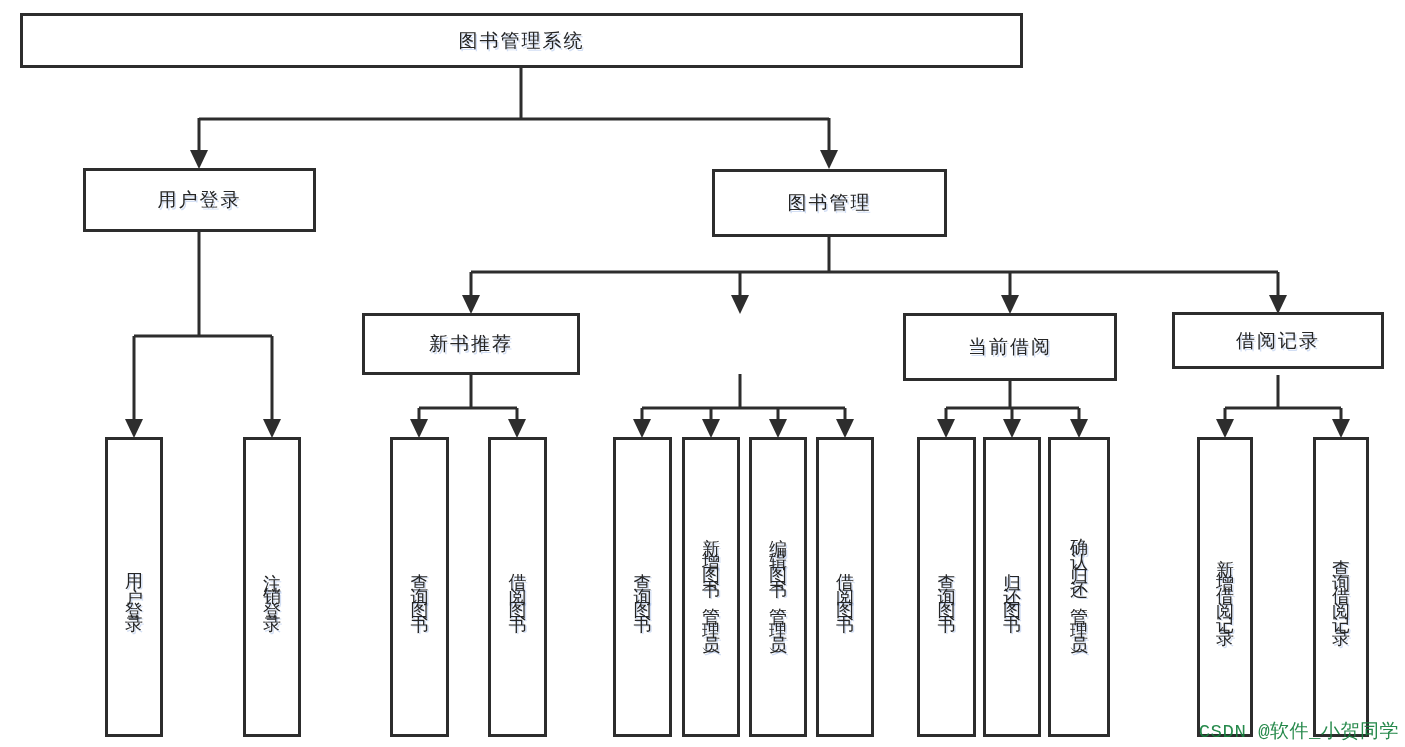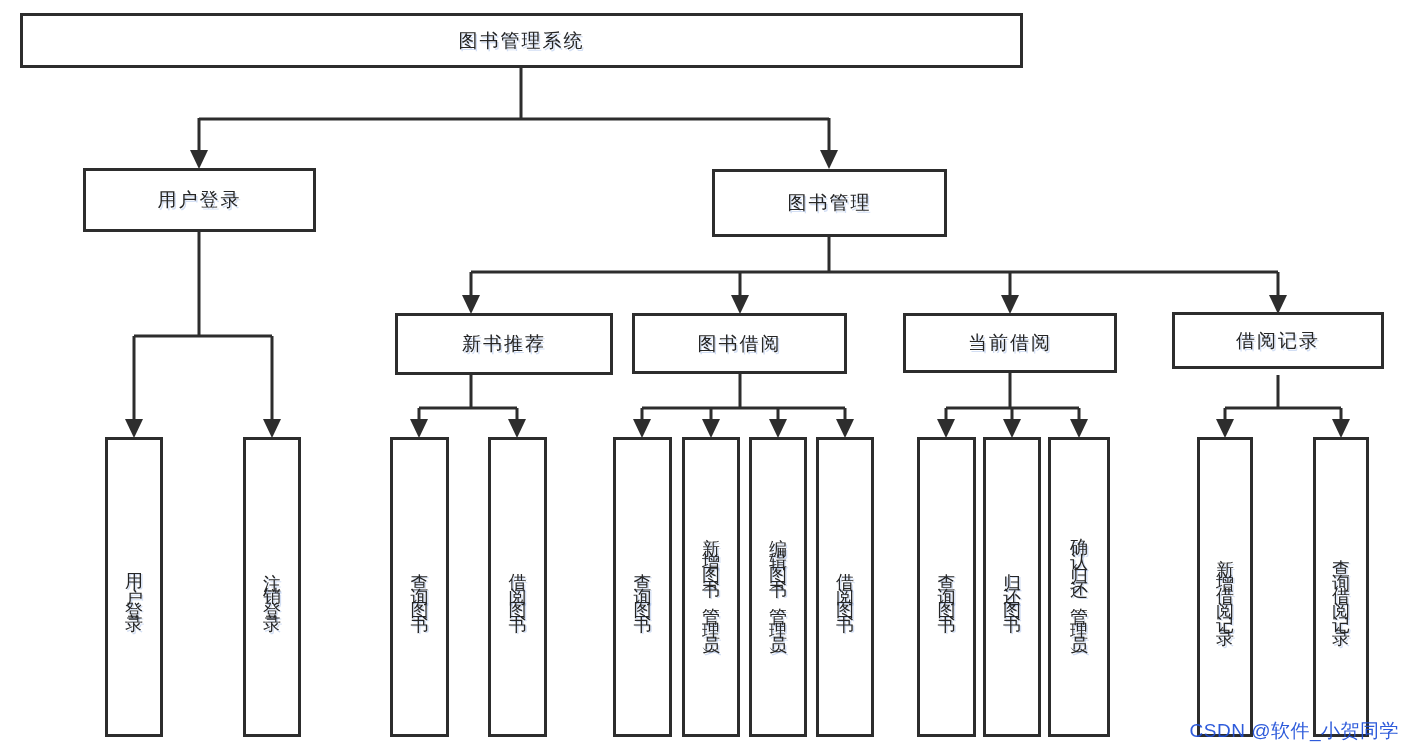--- a/index.html
+++ b/index.html
@@ -15,21 +15,21 @@
   }
   .vbox{
     position:absolute;box-sizing:border-box;border:3px solid #2d2d2d;background:#ffffff;
     display:flex;align-items:center;justify-content:center;
     writing-mode:vertical-rl;text-orientation:mixed;
     font-size:18px;letter-spacing:14px;line-height:1;
   }
   .box .lbl,.vbox .lbl{text-shadow:1.5px 1.5px 0 rgba(95,135,215,0.28);}
   .watermark{
     position:absolute;right:6px;bottom:3px;
-    font-size:19px;color:#1d4ed8;letter-spacing:0.5px;opacity:.92;
+    font-size:19px;color:#15803d;letter-spacing:0.5px;opacity:.92;font-family:Liberation Mono, monospace;
   }
 </style>
 </head>
 <body>
 
 <div class="canvas">
 
   <svg class="connectors" width="1405" height="747" viewBox="0 0 1405 747">
     <defs>
       <path id="ah" d="M -9 -19 L 9 -19 L 0 0 Z" fill="#2d2d2d"></path>
@@ -70,27 +70,24 @@
     <span class="lbl">图书管理系统</span>
   </div>
 
   <div class="box" style="left:83px;top:168px;width:233px;height:64px;">
     <span class="lbl">用户登录</span>
   </div>
   <div class="box" style="left:712px;top:169px;width:235px;height:68px;">
     <span class="lbl">图书管理</span>
   </div>
 
-  <div class="box" style="left:362px;top:313px;width:218px;height:62px;margin-left:33px;">
+  <div class="box" style="left:362px;top:313px;width:218px;height:62px;">
     <span class="lbl">新书推荐</span>
   </div>
-  <div class="box" style="left:632px;top:313px;width:215px;height:61px;">
-    <span class="lbl">图书借阅</span>
-  </div>
-  <div class="box" style="left:903px;top:313px;width:214px;height:60px;">
+  <div class="box" style="left:903px;top:313px;width:214px;height:68px;">
     <span class="lbl">当前借阅</span>
   </div>
   <div class="box" style="left:1172px;top:312px;width:212px;height:57px;">
     <span class="lbl">借阅记录</span>
   </div>
 
   <div class="vbox" style="left:105px;top:437px;width:58px;height:300px;">
     <span class="lbl">用户登录</span>
   </div>
   <div class="vbox" style="left:243px;top:437px;width:58px;height:300px;">

